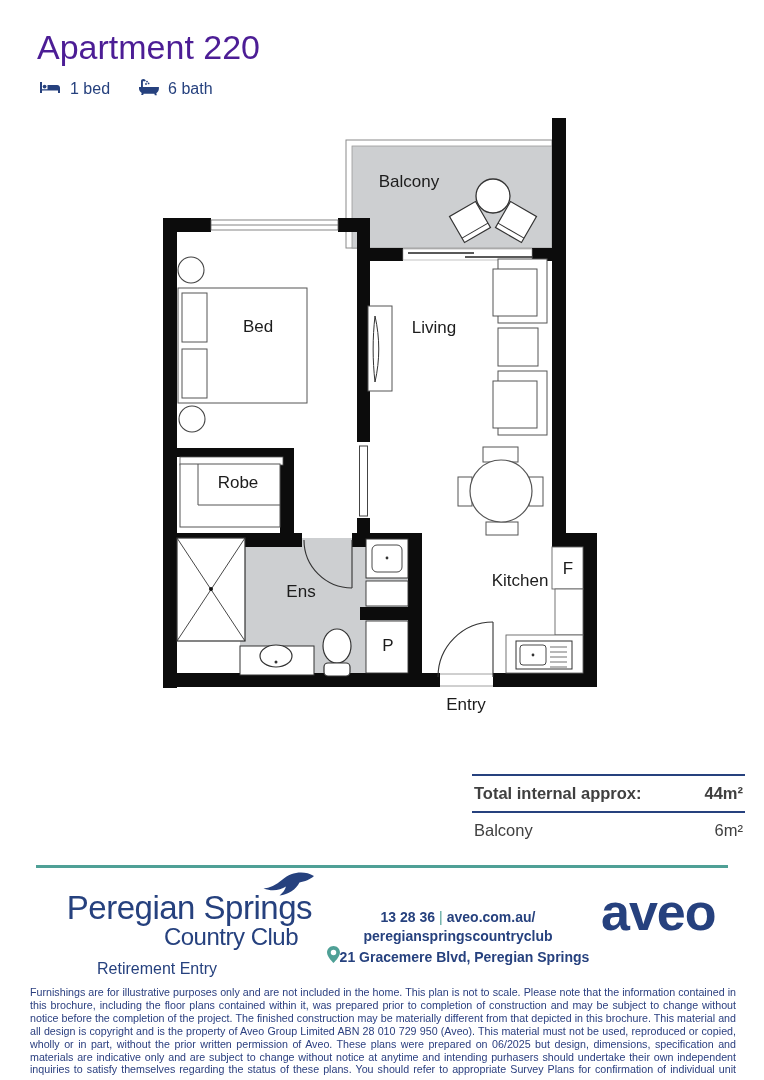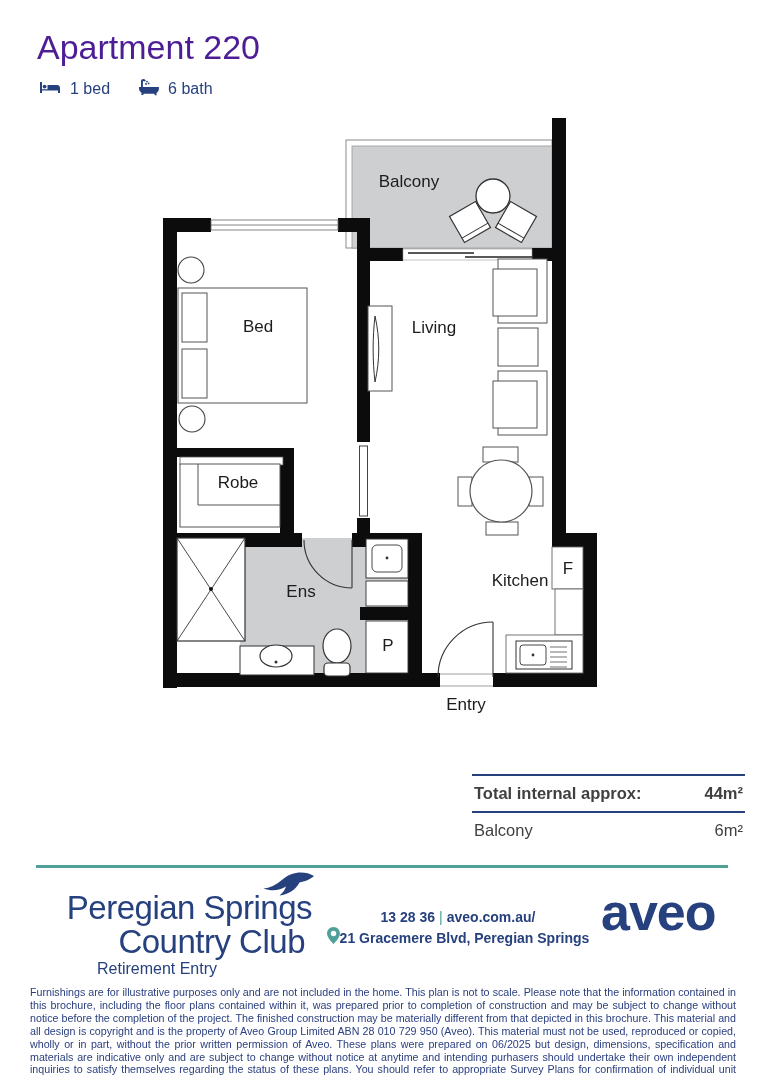--- a/index.html
+++ b/index.html
@@ -11,21 +11,21 @@
             font-weight:500;color:#26417e;}
   .spec-item{display:flex;align-items:center;gap:8px;margin-right:18px;}
   .plan-svg{left:0;top:0;width:764px;height:740px;}
   .plan-label{font-size:17px;fill:#1c1c1c;font-family:"Liberation Sans",sans-serif;}
   .areas{left:472px;top:742px;width:273px;color:#404040;margin-top:32px;}
   .area-row{display:flex;justify-content:space-between;align-items:center;
             border-top:2px solid #26417e;padding:8px 2px;font-size:16.5px;font-weight:bold;}
   .area-row.regular{font-weight:normal;}
   .divider{left:36px;top:865px;width:692px;height:3px;background:#4fa096;}
   .brand-line1{left:38px;top:889px;width:274px;text-align:right;font-size:33px;color:#26417e;font-weight:400;letter-spacing:-0.5px;}
-  .brand-line2{left:31px;top:923px;width:274px;text-align:right;font-size:33px;color:#26417e;font-weight:500;letter-spacing:-0.5px;}
+  .brand-line2{left:24px;top:923px;width:274px;text-align:right;font-size:24px;color:#26417e;font-weight:500;letter-spacing:-0.5px;}
   .brand-tagline{left:97px;top:960px;font-size:16px;color:#26417e;font-weight:500;}
   .wave{left:263px;top:871px;}
   .contact{left:322px;top:908px;width:272px;text-align:center;font-size:14px;line-height:19px;
            font-weight:bold;color:#26417e;}
   .contact .sep{color:#4fa096;padding:0 4px;font-weight:normal;}
   .contact .addr{display:inline-flex;align-items:center;gap:0;}
   .aveo-logo{left:601px;top:882px;font-size:52px;font-weight:bold;color:#26417e;letter-spacing:-1px;}
   .disclaimer{left:30px;top:986px;width:706px;font-size:10.7px;line-height:12.9px;
               text-align:justify;color:#2c4080;}
 </style>
@@ -233,20 +233,21 @@
     </svg>
   </div>
   <div class="abs brand-line1">Peregian Springs</div>
   <div class="abs brand-line2">Country Club</div>
   <div class="abs brand-tagline">Retirement Entry</div>
 
   <div class="abs contact">
     <div>
       <span>13 28 36</span><span class="sep">|</span><span>aveo.com.au/</span>
     </div>
+    <div>peregianspringscountryclub</div>
     <div class="addr">
       <span>
         <svg width="13" height="17" viewBox="0 0 16 21">
           <path d="M8 0C3.6 0 0 3.6 0 8c0 5.4 8 13 8 13s8-7.6 8-13c0-4.4-3.6-8-8-8zm0 11.4A3.4 3.4 0 1 1 8 4.6a3.4 3.4 0 0 1 0 6.8z" fill="#4fa096"></path>
         </svg>
       </span>
       <span>21 Gracemere Blvd, Peregian Springs</span>
     </div>
   </div>
 

